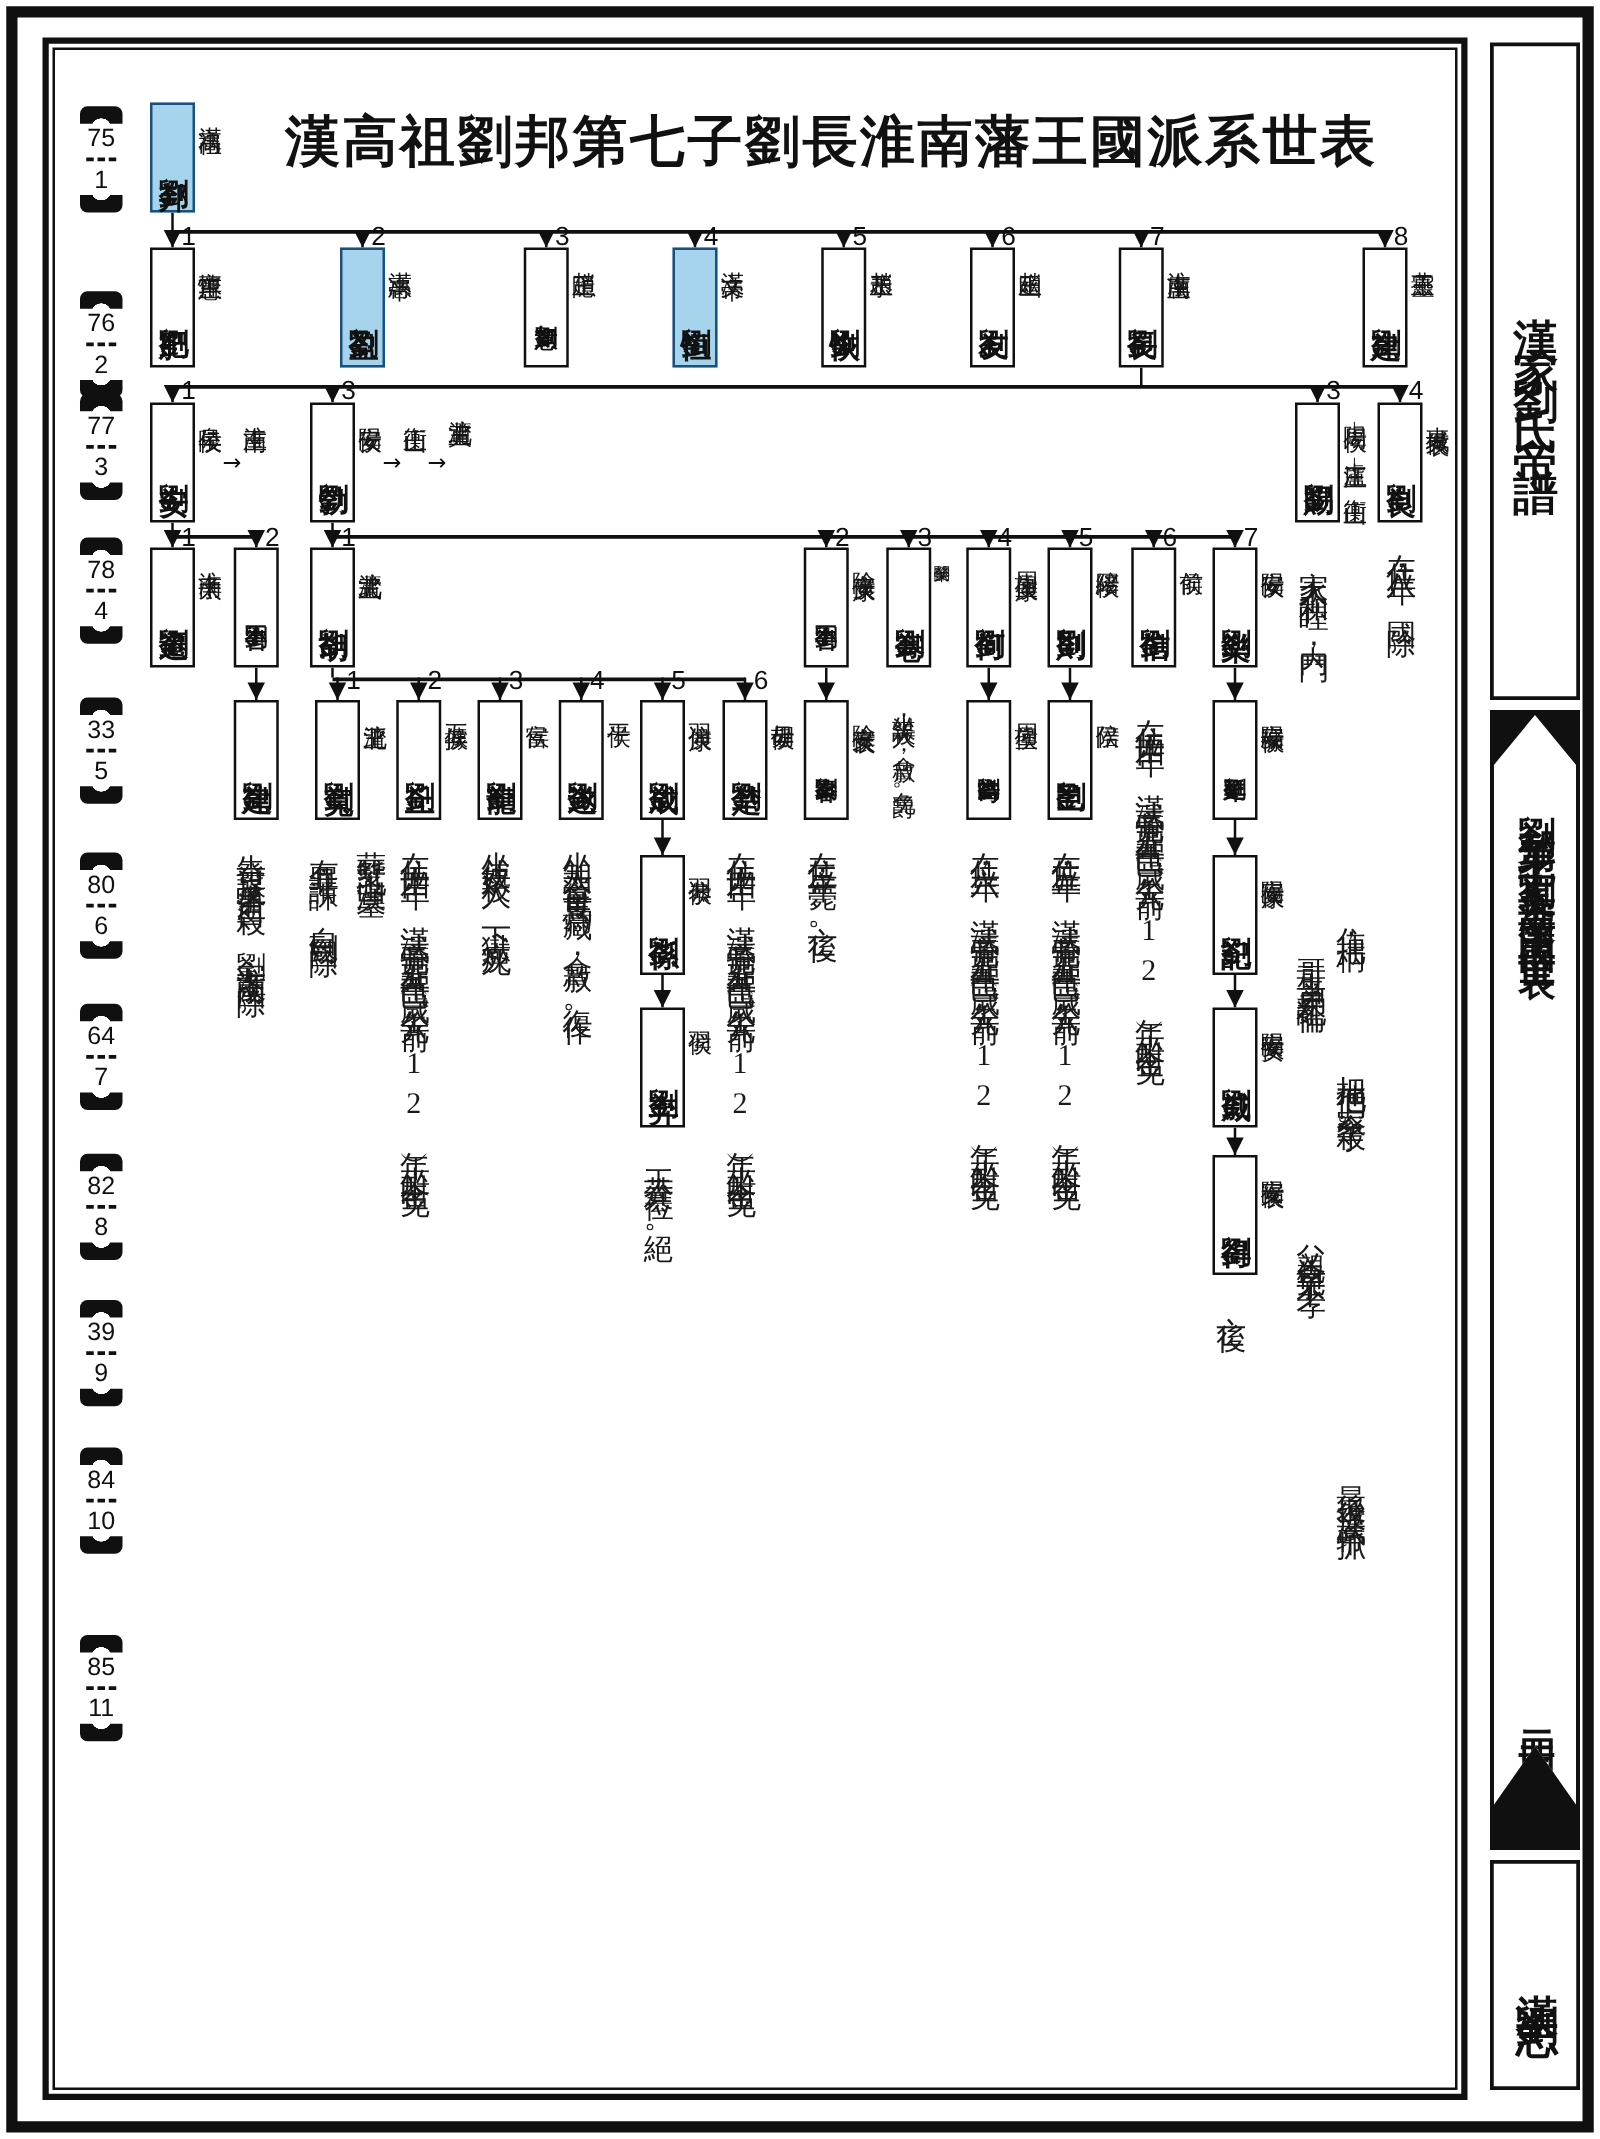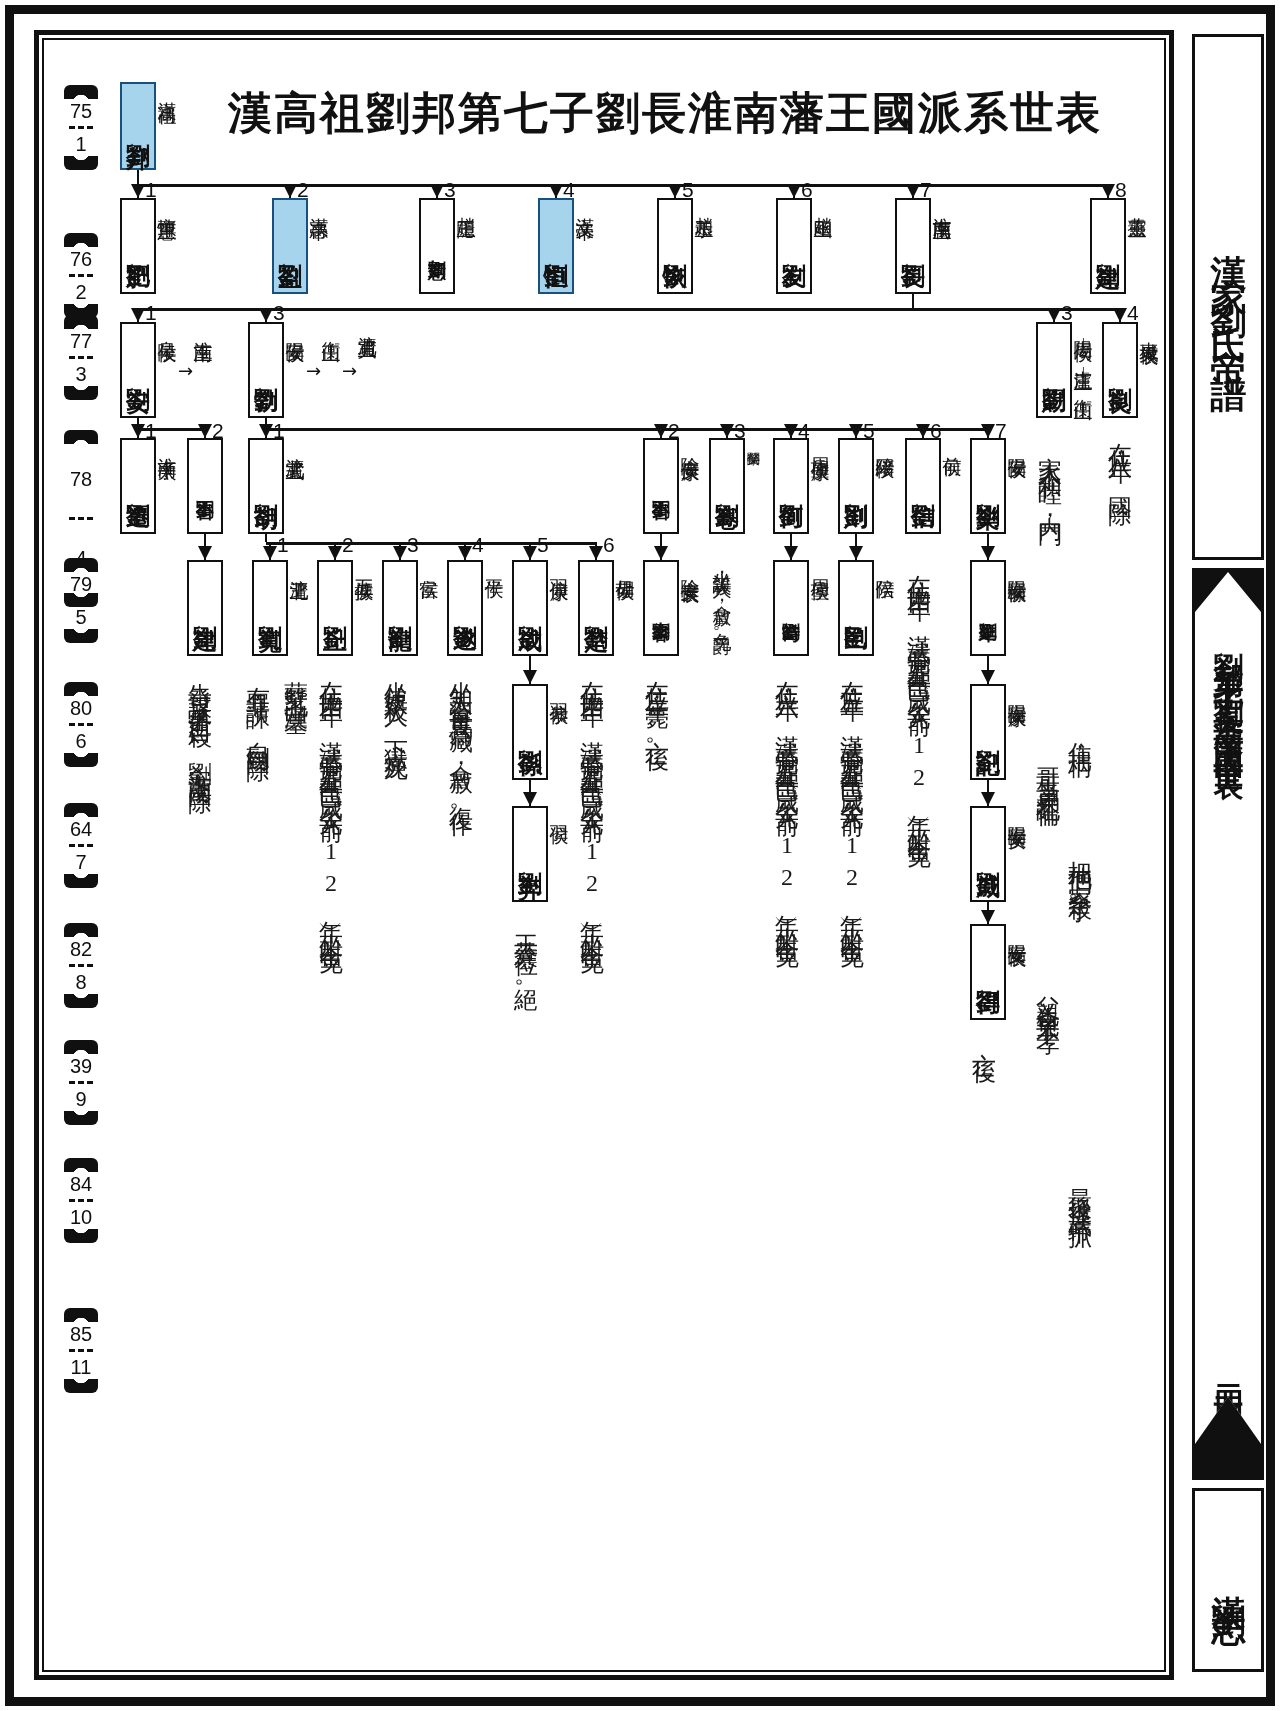--- a/index.html
+++ b/index.html
@@ -70,30 +70,30 @@
       <div class="gnum">2</div>
       <div class="bkt bot"></div>
     </div>
     <div class="abs gmark" style="top: 315px;">
       <div class="bkt top"></div>
       <div class="gnum">77</div>
       <div class="gdash"></div>
       <div class="gnum">3</div>
       <div class="bkt bot"></div>
     </div>
-    <div class="abs gmark" style="top: 430px; gap: 23px;">
+    <div class="abs gmark" style="top: 430px;">
       <div class="bkt top"></div>
       <div class="gnum">78</div>
       <div class="gdash"></div>
       <div class="gnum">4</div>
       <div class="bkt bot"></div>
     </div>
     <div class="abs gmark" style="top: 558px;">
       <div class="bkt top"></div>
-      <div class="gnum">79</div>
+      <div class="gnum">33</div>
       <div class="gdash"></div>
       <div class="gnum">5</div>
       <div class="bkt bot"></div>
     </div>
     <div class="abs gmark" style="top: 682px;">
       <div class="bkt top"></div>
       <div class="gnum">80</div>
       <div class="gdash"></div>
       <div class="gnum">6</div>
       <div class="bkt bot"></div>

